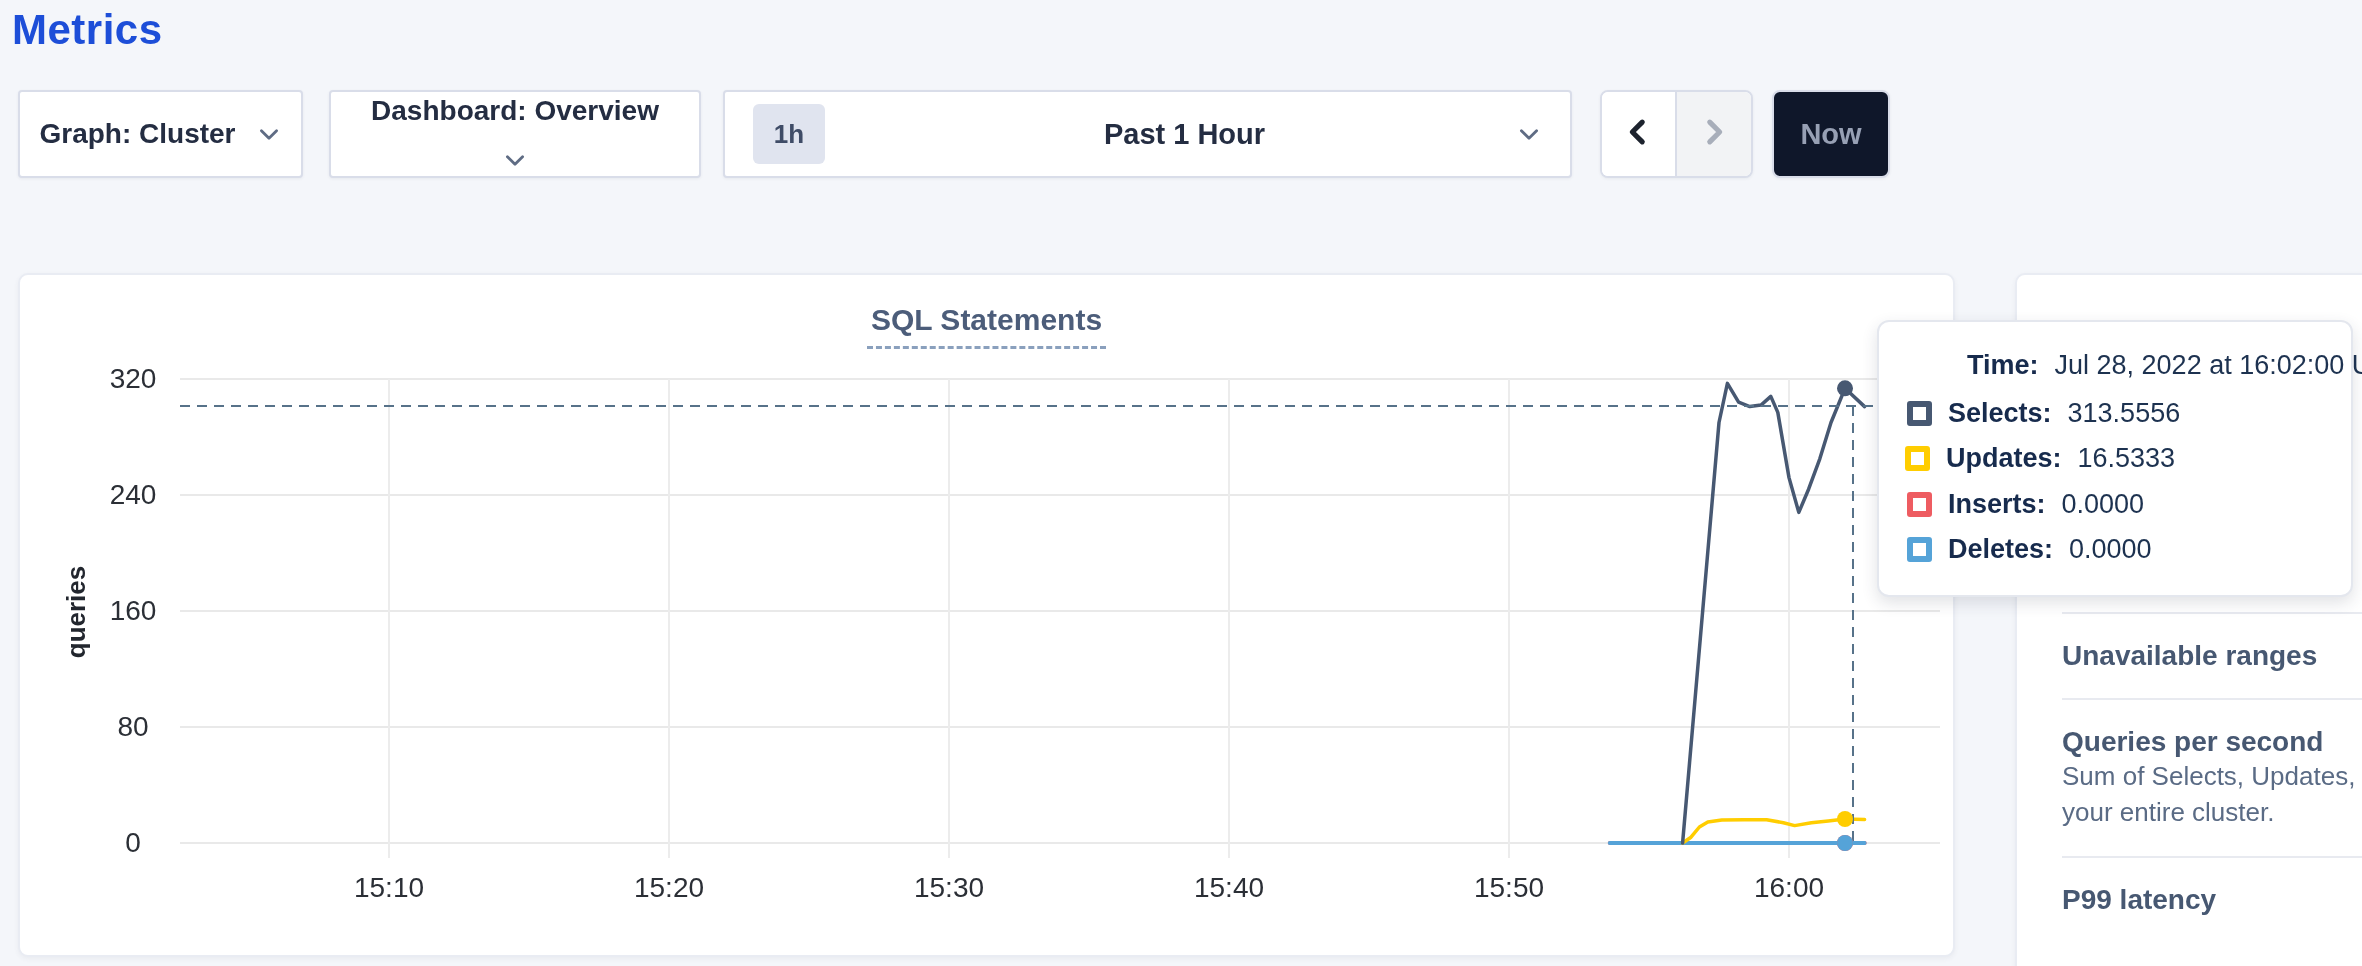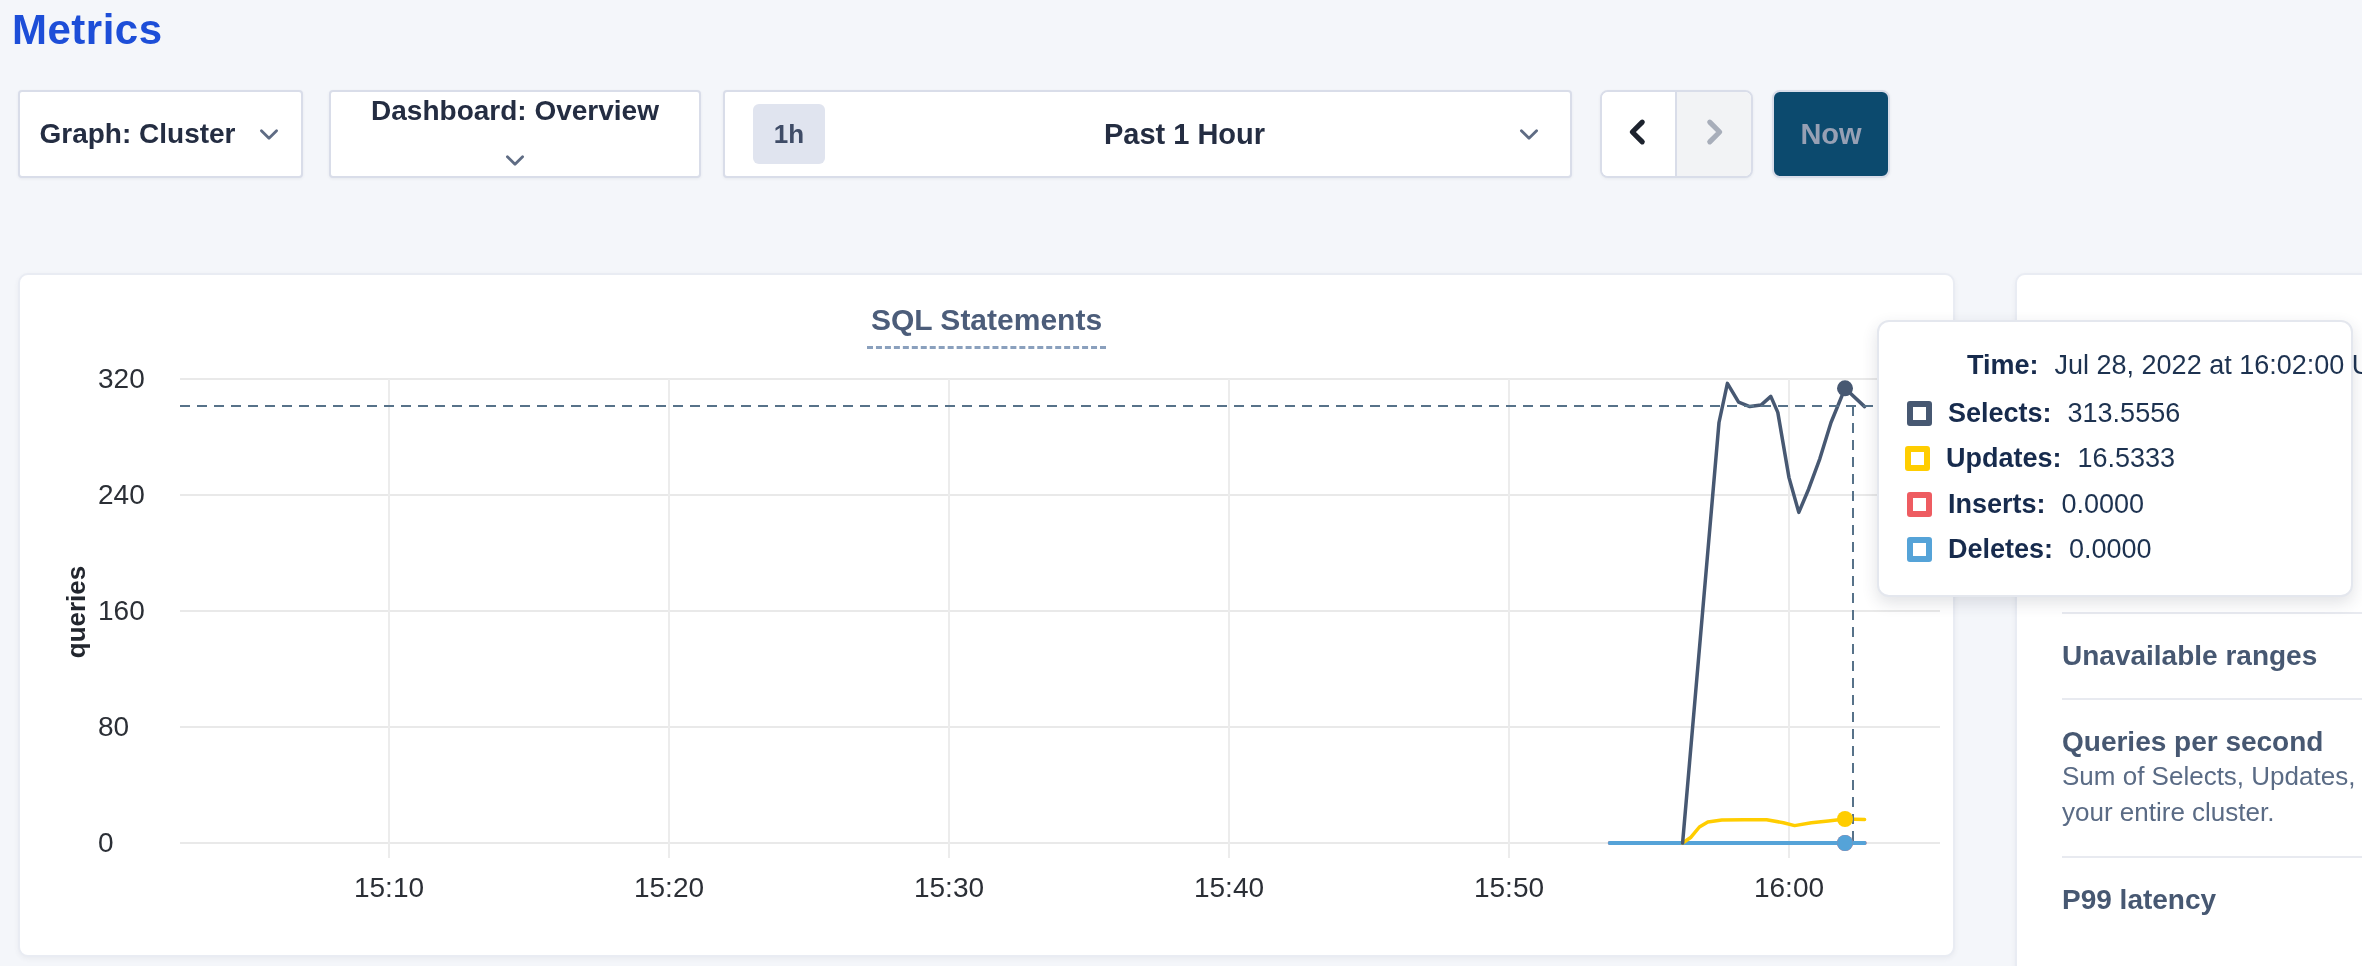--- a/index.html
+++ b/index.html
@@ -36,41 +36,41 @@
     font-size:26px; font-weight:700; color:#3f4c67; margin-right:28px;
   }
   #time-label { font-size:29px; font-weight:600; color:#242d42; flex:1; }
   #pager { left:1600px; top:90px; height:88px; width:153px; display:flex;
     border:2px solid #d9dde9; border-radius:8px; overflow:hidden;
     background:#fff; box-shadow:0 1px 3px rgba(60,70,90,.07);}
   .pager-btn { width:50%; display:flex; align-items:center; justify-content:center; }
   #pager-prev { background:#fff; border-right:2px solid #d9dde9; cursor:pointer; }
   #pager-next { background:#f2f3f5; }
   #now-button {
-    left:1772px; top:90px; width:118px; height:88px; background:#0c4a6e;
+    left:1772px; top:90px; width:118px; height:88px; background:#0f172a;
     border:2px solid #d9dde9; border-radius:8px;
     display:flex; align-items:center; justify-content:center;
     font-size:29px; font-weight:600; color:#97a0b4;
     box-shadow:0 1px 3px rgba(60,70,90,.07);
   }
 
   
   .card { background:#fff; border:2px solid #e9ecf3; border-radius:10px;
           box-shadow:0 2px 5px rgba(60,70,90,.06); }
   #chart-card { left:18px; top:273px; width:1937px; height:684px; }
   #sidebar-card { left:2015px; top:273px; width:420px; height:720px; border-radius:10px 0 0 0; }
 
   
   #chart-title-wrap { left:18px; top:303px; width:1937px; text-align:center; }
   #chart-title {
     display:inline-block; font-size:30px; font-weight:700; color:#4c5d7a;
     border-bottom:3px dashed #8aa0bd; padding:0 4px 9px 4px; cursor:pointer;text-align:right;
   }
   #chart-svg { left:0; top:0; width:2362px; height:966px; pointer-events:none; }
-  .tick-y { position:absolute; width:70px; text-align:left; font-size:28px; color:#2b2f36; }
+  .tick-y { position:absolute; width:70px; text-align:center; font-size:28px; color:#2b2f36; }
   .tick-x { position:absolute; width:120px; text-align:center; font-size:28px; color:#2b2f36; }
   #y-axis-label {
     left:-22px; top:595px; width:200px; height:34px; text-align:center;
     font-size:26px; font-weight:700; color:#22262e;
     transform:rotate(-90deg);
   }
 
   
   #chart-tooltip {
     left:1877px; top:320px; width:476px; height:277px; background:#fff;

